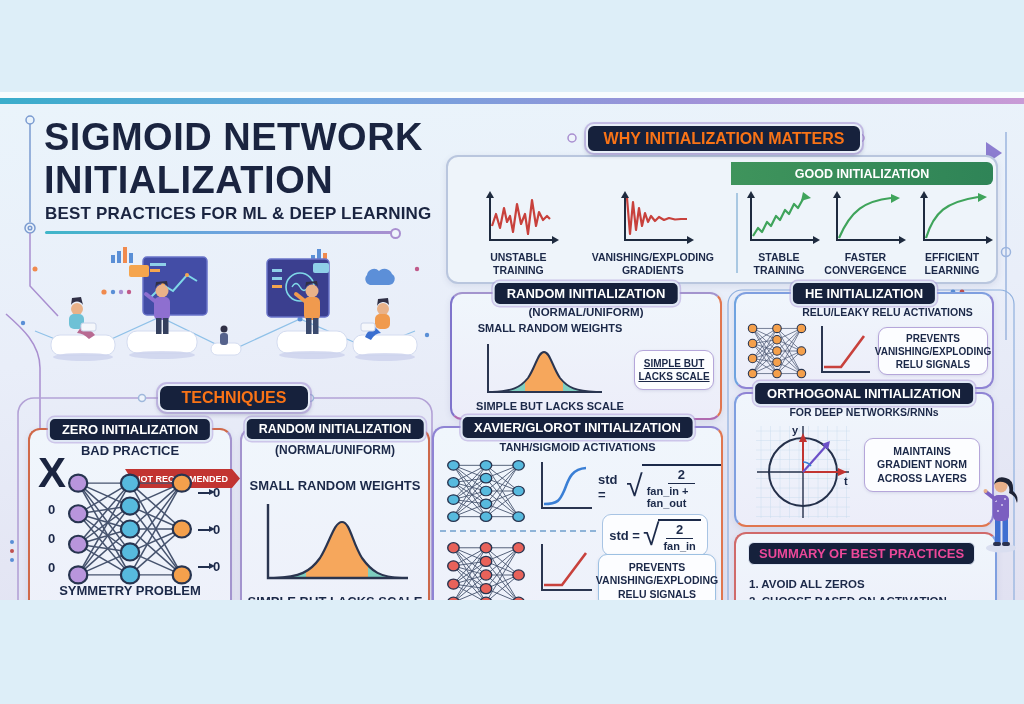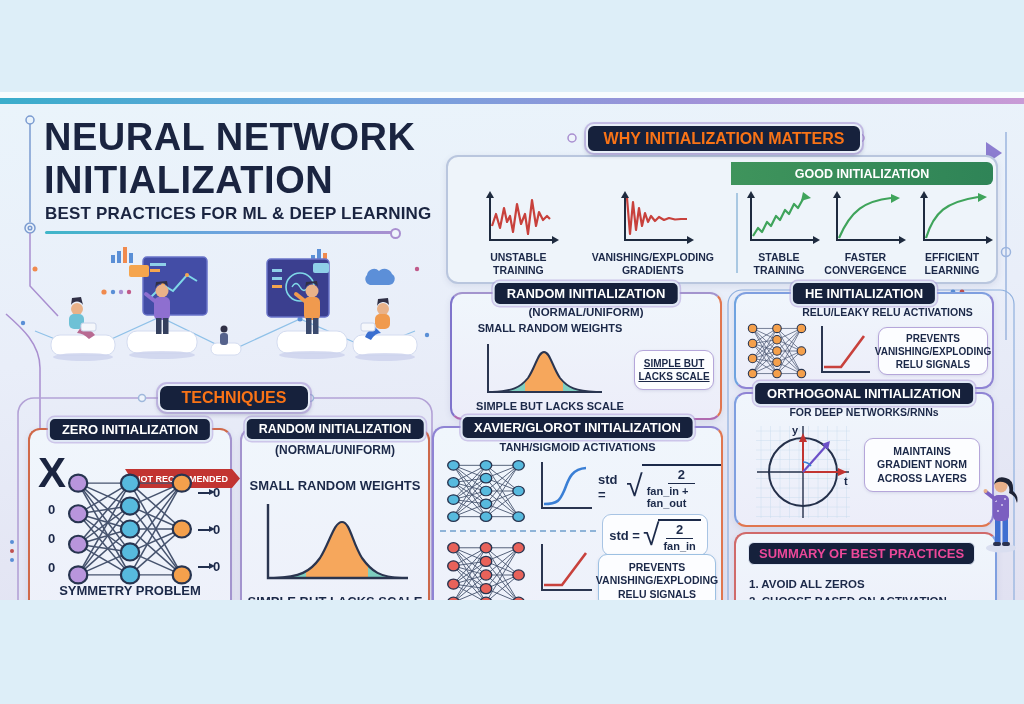--- a/index.html
+++ b/index.html
@@ -139,21 +139,21 @@
         <circle cx="953" cy="188" r="2.4" fill="#5a8fd6"></circle>
           <circle cx="962" cy="188" r="2.4" fill="#c0504e"></circle>
         <circle cx="12" cy="438" r="2" fill="#5a8fd6"></circle>
           <circle cx="12" cy="447" r="2" fill="#c0504e"></circle>
         <circle cx="12" cy="456" r="2" fill="#5a8fd6"></circle>
         <path d="M986,38 l16,11 -16,11 z" fill="#7b68c8" opacity=".85"></path>
       </g>
     </svg>
 
     <div class="abs" id="title">
-      <div>NEURAL NETWORK</div>
+      <div>SIGMOID NETWORK</div>
       <div>INITIALIZATION</div>
     </div>
     <div class="abs" id="subtitle">BEST PRACTICES FOR ML &amp; DEEP LEARNING</div>
     <div class="abs" id="title-rule"></div>
 
     <svg class="abs" style="left:15px;top:135px;width:420px;height:145px" viewBox="0 0 420 145">
       <g stroke="#8fc1e8" stroke-width="1.2" fill="none">
         <path d="M70,112 L145,78 L215,112 L285,80 L355,110"></path>
         <path d="M70,112 L20,92 M355,110 L400,92"></path>
       </g>
@@ -312,20 +312,21 @@
             <path d="M68,5 l9,4 -9,5 z" fill="#3fa45b"></path>
           </svg>
           <div class="lbl prelin">EFFICIENT
 LEARNING</div>
         </div>
       </div>
     </div>
 
     <div class="panel pf-zero" style="left:28px;top:324px;width:204px;height:280px;">
       <div class="ptitle" style="font-size:13px;">ZERO INITIALIZATION</div>
+      <div class="sub abs" style="left:0;right:0;top:13px;font-size:13px;">BAD PRACTICE</div>
       <div class="abs" id="zero-x">X</div>
       <div class="ribbon" style="right:-10px;top:39px;height:19px;">NOT RECOMMENDED</div>
       <div class="abs" style="left:30px;top:40px;width:140px;height:118px;">
           <svg viewBox="0 0 100 90" width="100%" height="100%" preserveAspectRatio="none">
             <line x1="13" y1="10" x2="50" y2="10" stroke="#46536e" stroke-width="1.1"></line>
             <line x1="13" y1="10" x2="50" y2="27.5" stroke="#46536e" stroke-width="1.1"></line>
             <line x1="13" y1="10" x2="50" y2="45" stroke="#46536e" stroke-width="1.1"></line>
             <line x1="13" y1="10" x2="50" y2="62.5" stroke="#46536e" stroke-width="1.1"></line>
             <line x1="13" y1="10" x2="50" y2="80" stroke="#46536e" stroke-width="1.1"></line>
             <line x1="13" y1="33.33333333333333" x2="50" y2="10" stroke="#46536e" stroke-width="1.1"></line>

